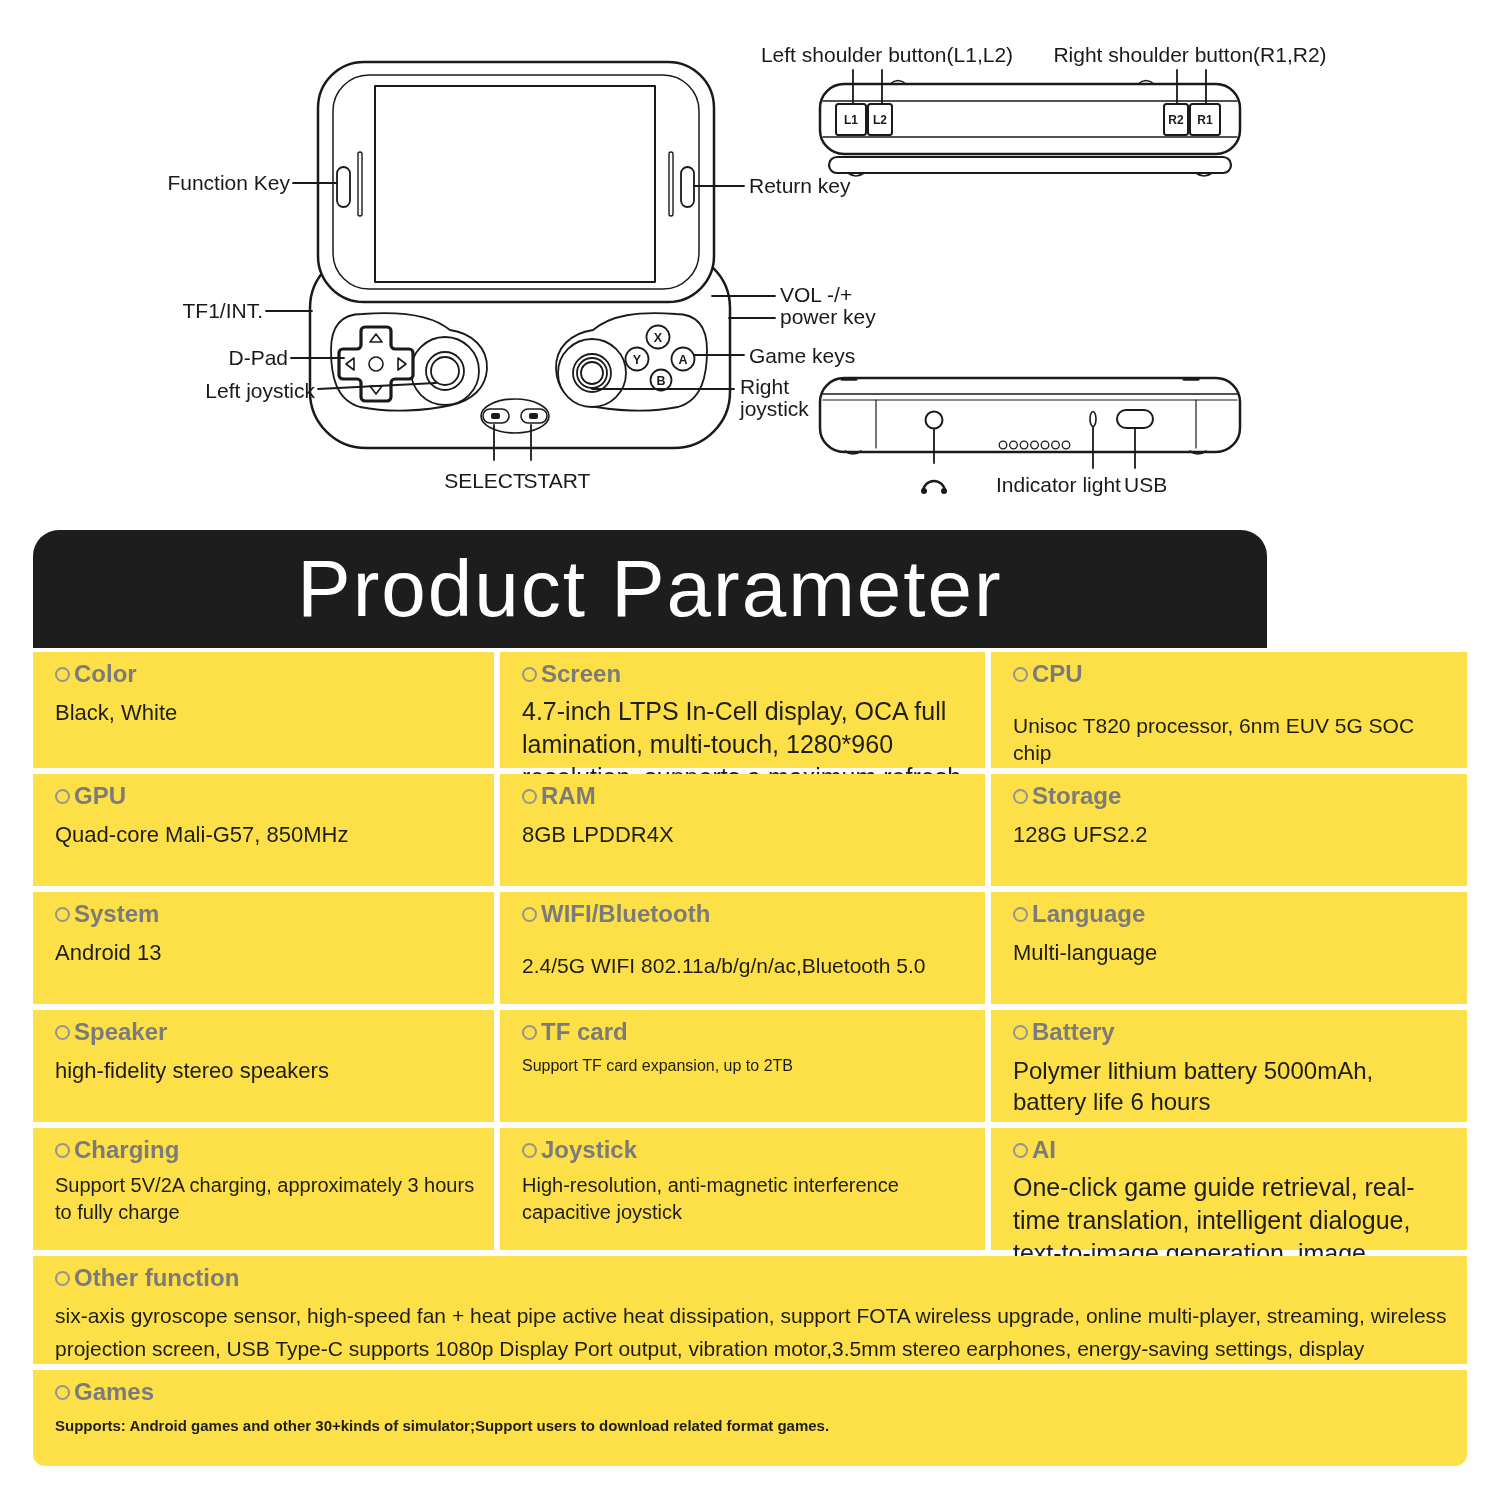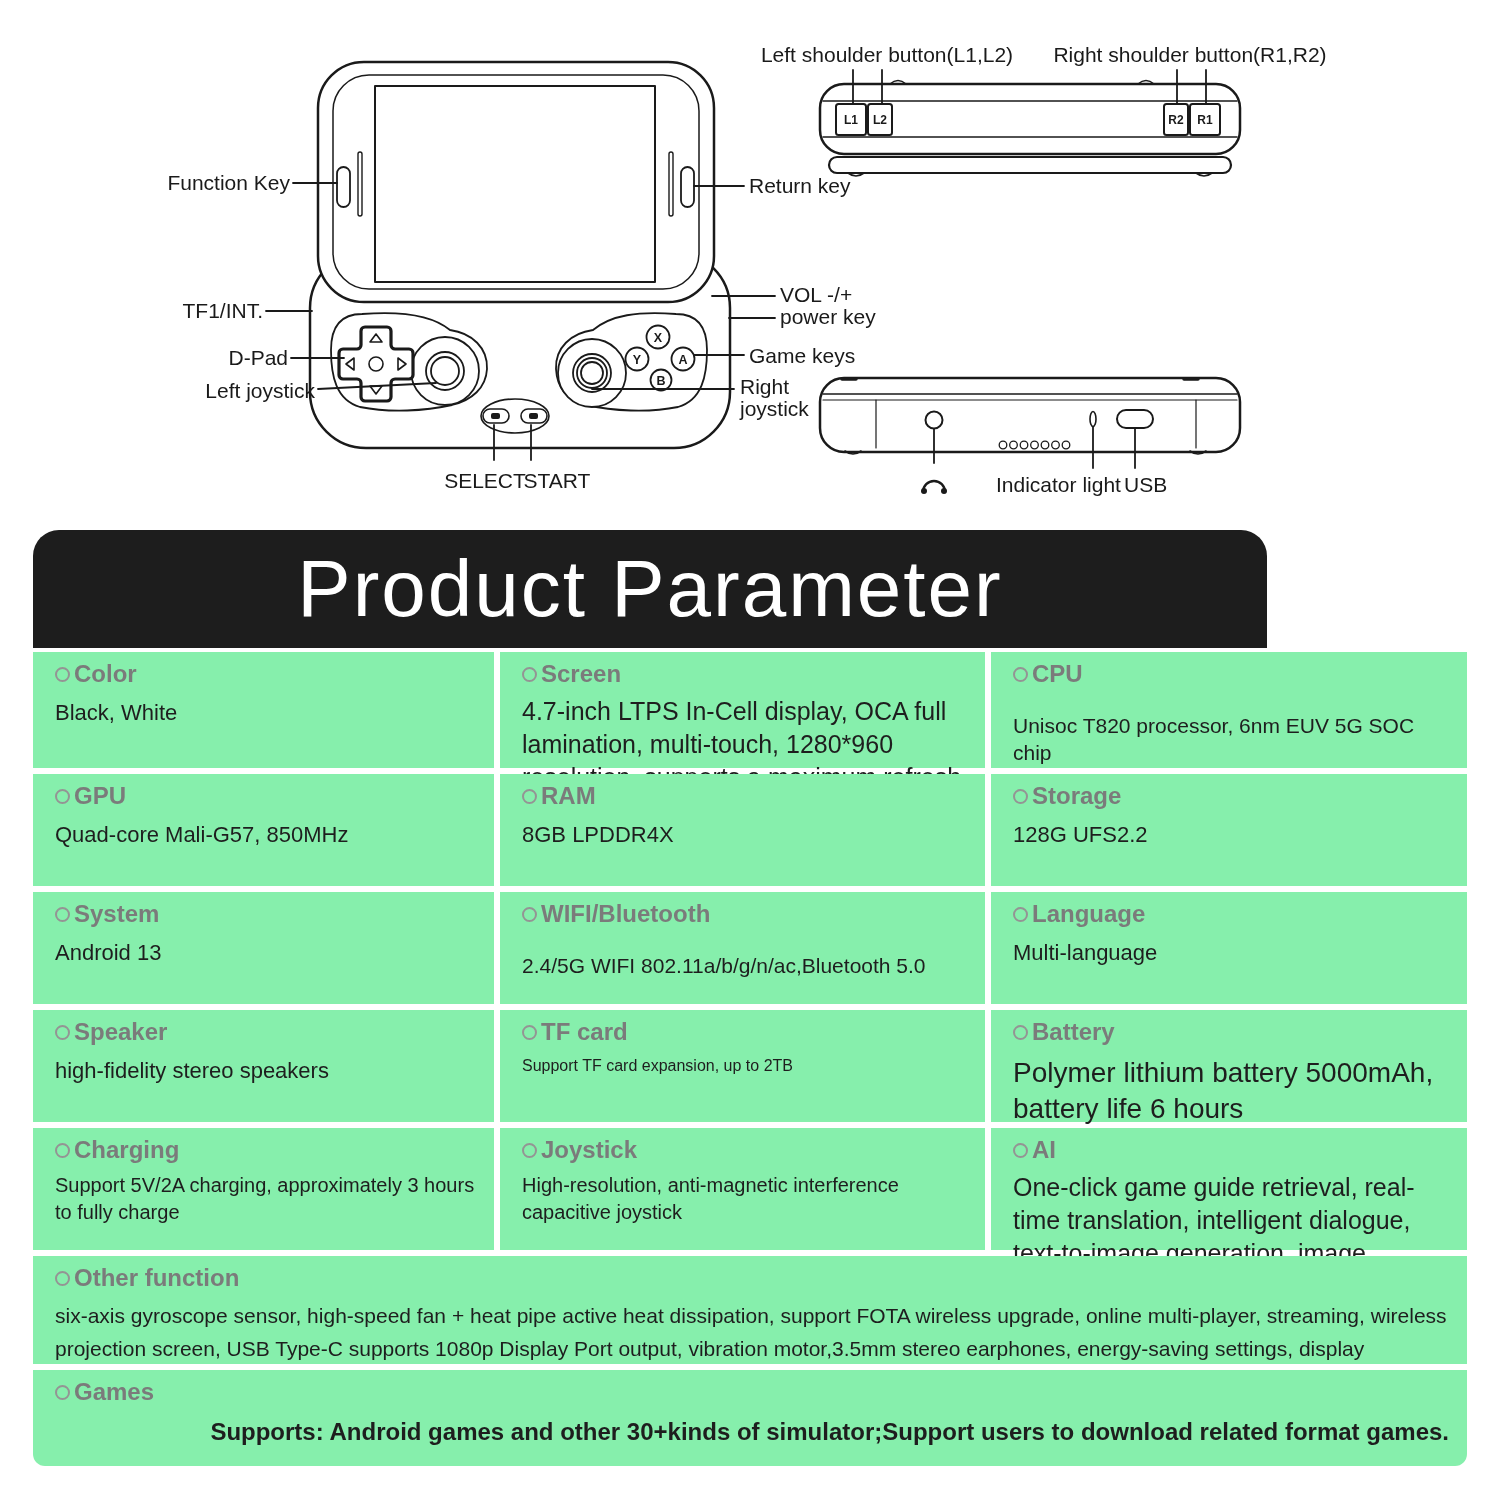--- a/index.html
+++ b/index.html
@@ -29,41 +29,41 @@
     font-family:"Liberation Sans",sans-serif;
   }
   .param-grid {
     position:absolute; left:33px; top:652px; width:1434px;
     display:grid;
     grid-template-columns:461px 485px 476px;
     grid-template-rows:116px 112px 112px 112px 122px 108px 96px;
     column-gap:6px; row-gap:6px;
   }
   .cell {
-    background:#86efac; padding:8px 18px 0 22px; box-sizing:border-box;
+    background:#fde047; padding:8px 18px 0 22px; box-sizing:border-box;
   }
   .cell.wide { grid-column:1 / -1; }
   .cell.last { border-radius:0 0 12px 12px; }
   .cell-label {
     font-size:24px; font-weight:700; color:#7b7b7b; line-height:28px;
     display:flex; align-items:center;
   }
   .ring {
     width:15px; height:15px; border:2px solid #949494; border-radius:50%;
     display:inline-block; margin-right:4px; flex:0 0 auto; box-sizing:border-box;
   }
   .cell-value { color:#1e1e1e; }
   .v-28 { font-size:22px; margin-top:12px; line-height:1.15; }
   .v-24 { font-size:16px; margin-top:10px; line-height:1.2; }
-  .v-22 { font-size:28px; margin-top:9px;  line-height:1.3; }
+  .v-22 { font-size:24px; margin-top:9px;  line-height:1.3; }
   .v-21 { font-size:21px; margin-top:24px; line-height:1.3; }
   .v-20 { font-size:20px; margin-top:8px;  line-height:1.35; }
   .v-19 { font-size:25px; margin-top:7px;  line-height:1.32; }
   .v-fn { font-size:21px; margin-top:8px;  line-height:1.55; }
-  .v-games { font-size:24px; font-weight:600; margin-top:10px; line-height:1.3;text-align:right; }
+  .v-games { font-size:15px; font-weight:600; margin-top:10px; line-height:1.3; }
 </style>
 </head>
 <body>
 
 <div class="sheet">
 
   <svg id="diagram" width="1500" height="515" viewBox="0 0 1500 515" xmlns="http://www.w3.org/2000/svg">
 
     <g stroke="#1a1a1a" fill="none" stroke-width="2.2" stroke-linecap="round" stroke-linejoin="round">
 

